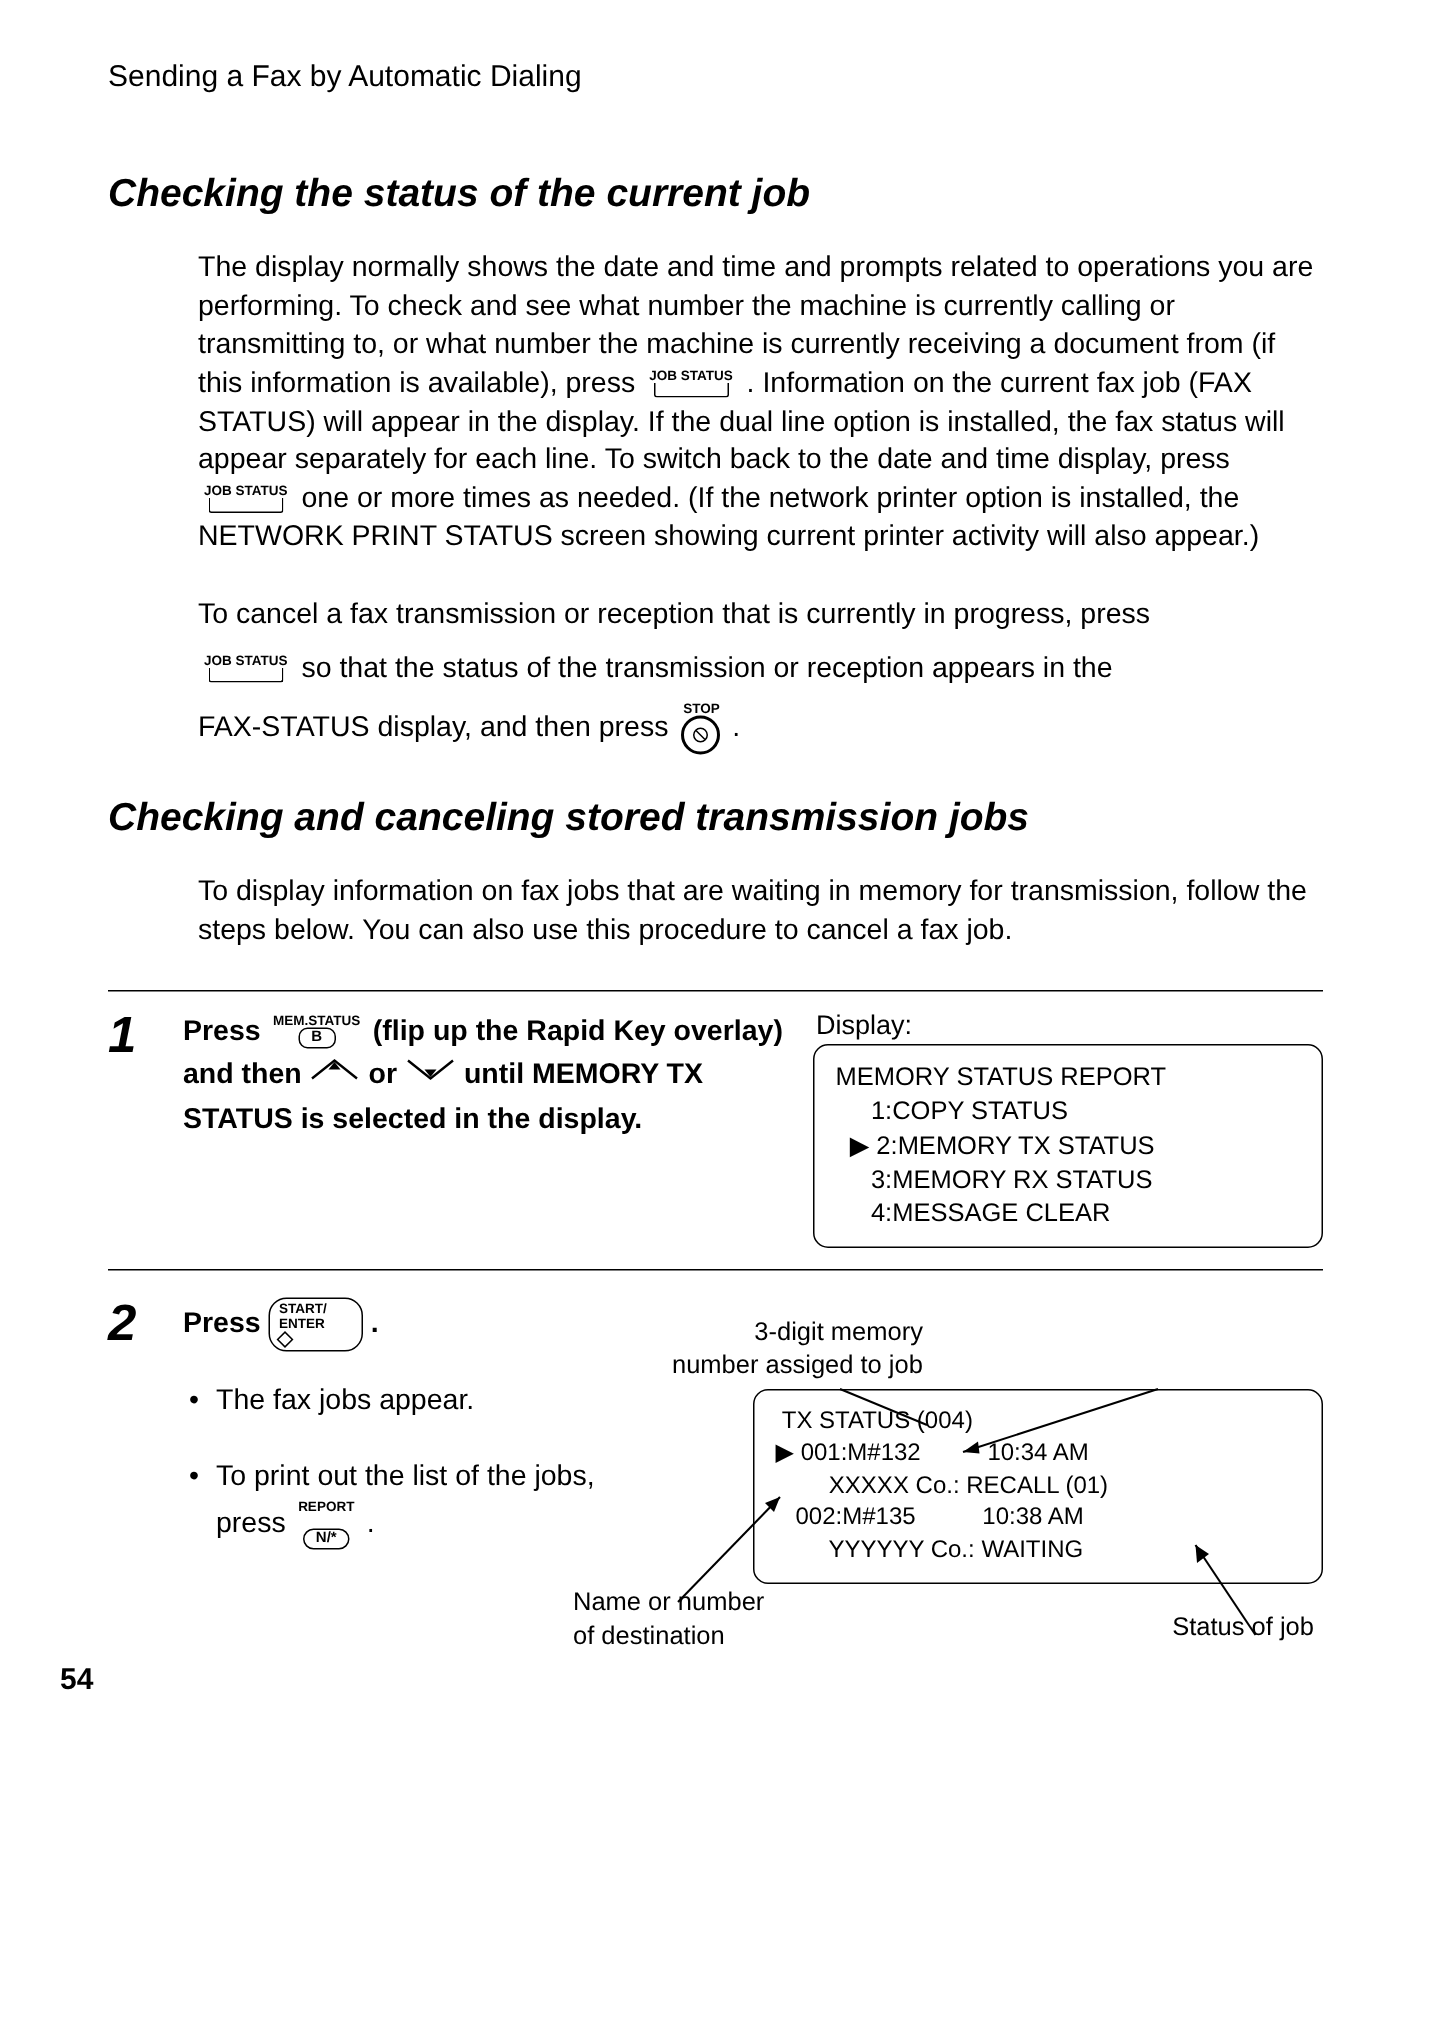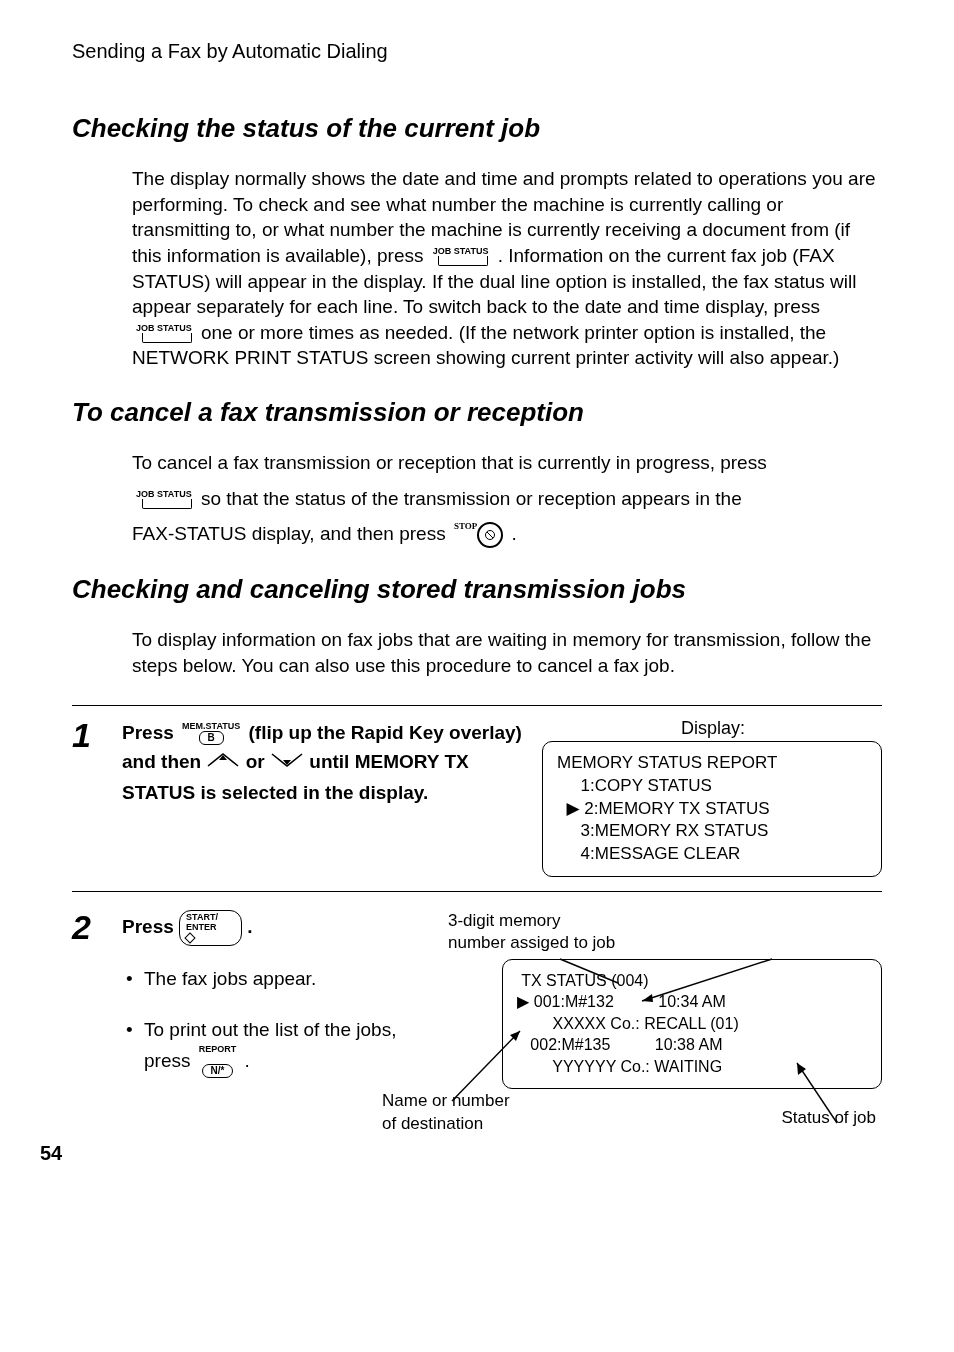--- a/index.html
+++ b/index.html
@@ -33,25 +33,24 @@
   }
   .key-label-above {
     display: inline-block;
     font-size: 9px;
     font-weight: bold;
     text-align: center;
     line-height: 1;
   }
   .stack {
     display: inline-flex;
-    flex-direction: row;
-    align-items: flex-start;
+    flex-direction: column;
+    align-items: flex-end;
     vertical-align: middle;
     margin: 0 3px;
-    font-family: Liberation Serif, serif;
   }
   .stop-circle {
     display: inline-flex;
     align-items: center;
     justify-content: center;
     width: 22px;
     height: 22px;
     border: 2px solid #000;
     border-radius: 50%;
     vertical-align: middle;
@@ -93,21 +92,20 @@
     padding: 10px 14px;
     font-size: 17px;
     line-height: 1.35;
     font-family: Arial, Helvetica, sans-serif;
     white-space: pre;
   }
   .display-label {
     font-size: 18px;
     margin-bottom: 2px;
     margin-left: 2px;
-    text-align: center;
   }
   .right-col {
     width: 340px;
     flex-shrink: 0;
     margin-left: 16px;
   }
   .bullet-list {
     margin-top: 18px;
     margin-left: 4px;
   }
@@ -173,21 +171,21 @@
   .diamond {
     width:6px;height:6px;border:1px solid #000;transform:rotate(45deg);margin-top:1px;
   }
   .mem-key {
     display:inline-flex;flex-direction:column;align-items:center;vertical-align:middle;margin:0 3px;
   }
   .mem-key .box {
     border:1.5px solid #000;border-radius:6px;font-size:10px;font-weight:bold;padding:1px 8px;line-height:1;
   }
   .job-key {
-    display:inline-flex;flex-direction:column;align-items:flex-end;vertical-align:middle;margin:0 4px;
+    display:inline-flex;flex-direction:column;align-items:center;vertical-align:middle;margin:0 4px;
   }
   .job-key .slot {
     width:48px;height:9px;border:1.4px solid #000;border-radius:2px;border-top-left-radius:0;border-top-right-radius:0;border-top:none;
   }
 </style>
 </head>
 <body>
 
 <div class="page">
 
@@ -203,21 +201,20 @@
     </span>
     <span> . Information on the current fax job (FAX STATUS) will appear in the display. If the dual line option is installed, the fax status will appear separately for each line. To switch back to the</span>
     <span>date and time display, press </span>
     <span class="job-key">
       <span class="key-label-above">JOB STATUS</span>
       <span class="slot"></span>
     </span>
     <span> one or more times as needed. (If the network printer option is installed, the NETWORK PRINT STATUS screen showing current printer activity will also appear.)</span>
   </div>
 
-  <h2 class="section-title">To cancel a fax transmission or reception</h2>
   <div class="body-block">
     <div style="margin-bottom:10px;">To cancel a fax transmission or reception that is currently in progress, press</div>
     <div style="margin-bottom:10px;">
       <span class="job-key">
         <span class="key-label-above">JOB STATUS</span>
         <span class="slot"></span>
       </span>
       <span> so that the status of the transmission or reception appears in the</span>
     </div>
     <div>
@@ -301,21 +298,21 @@
             </span>
             <span> .</span>
           </span>
         </div>
       </div>
     </div>
 
     <div style="flex:1;position:relative;">
 
       <div style="display:flex;justify-content:space-between;margin:0 6px 4px 6px;" class="annot">
-        <div style="">
+        <div style="text-align:right;margin-top:12px;">
           <div>3-digit memory</div>
           <div>number assiged to job</div>
         </div>
       </div>
 
       <div style="position:relative;margin-left:60px;">
 
         <svg style="position:absolute;left:-60px;top:-36px;width:460px;height:230px;pointer-events:none;" viewBox="0 0 460 230">
 
           <line x1="118" y1="36" x2="176" y2="60" stroke="#000" stroke-width="1.4"></line>

